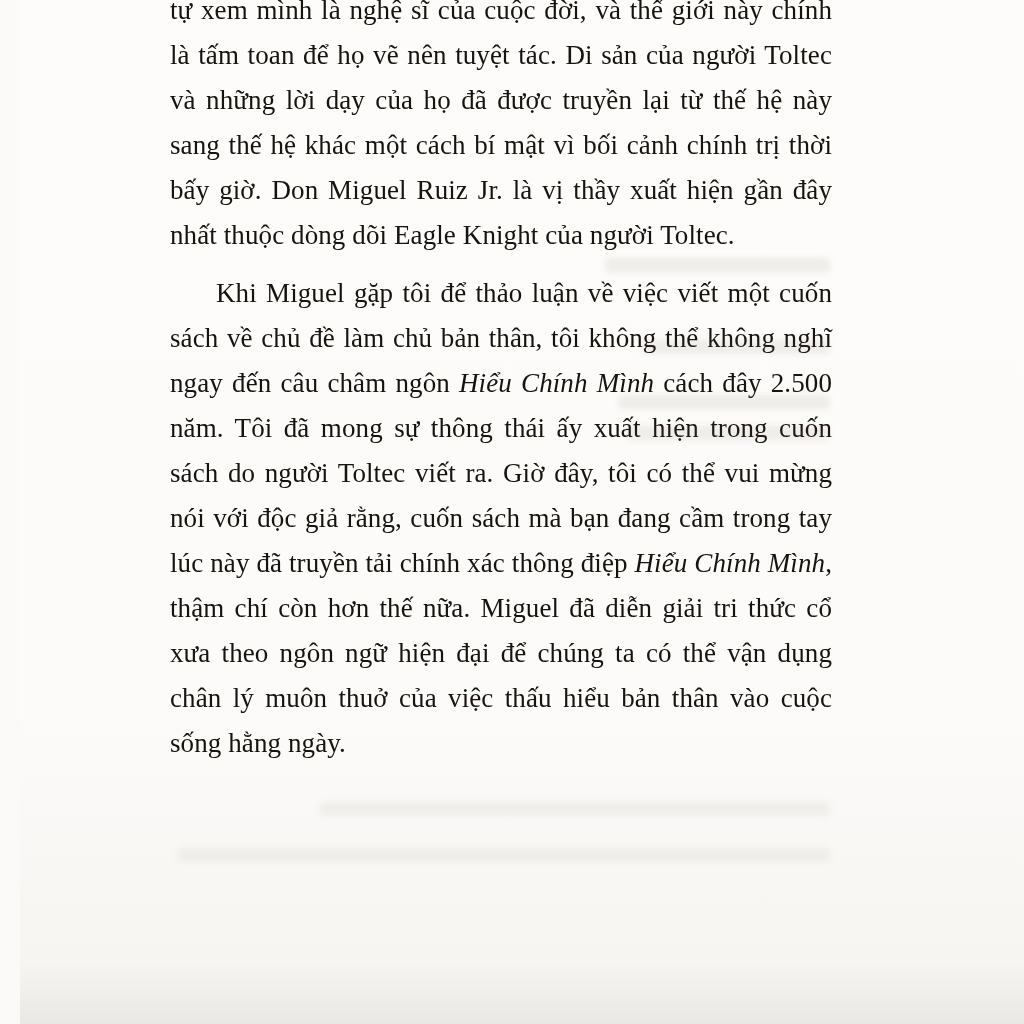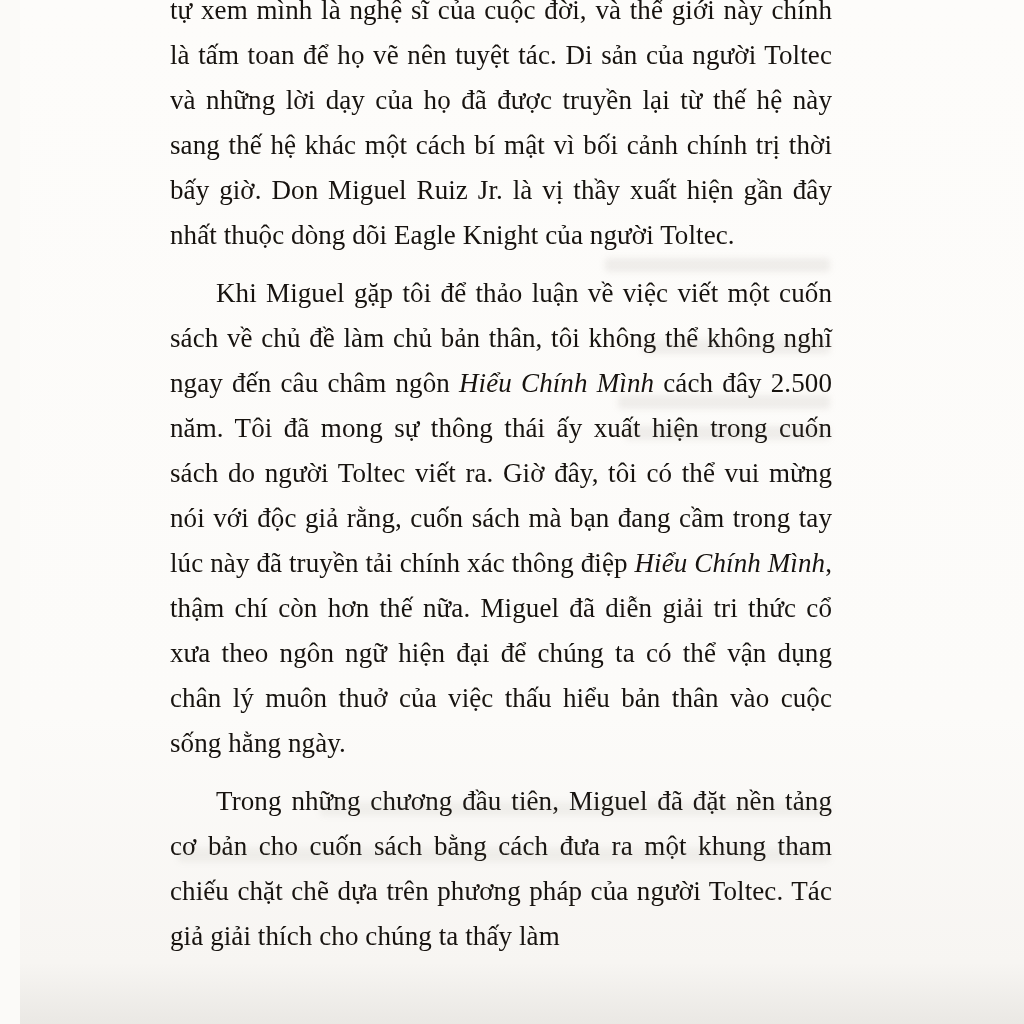--- a/index.html
+++ b/index.html
@@ -61,21 +61,20 @@
 <body>
 
 <div class="page">
 
   <div class="text-block">
 
     <p><span>tự xem mình là nghệ sĩ của cuộc đời, và thế giới này chính là tấm toan để họ vẽ nên tuyệt tác. Di sản của người Toltec và những lời dạy của họ đã được truyền lại từ thế hệ này sang thế hệ khác một cách bí mật vì bối cảnh chính trị thời bấy giờ. Don Miguel Ruiz Jr. là vị thầy xuất hiện gần đây nhất thuộc dòng dõi Eagle Knight của người Toltec.</span></p>
 
     <p class="indent"><span>Khi Miguel gặp tôi để thảo luận về việc viết một cuốn sách về chủ đề làm chủ bản thân, tôi không thể không nghĩ ngay đến câu châm ngôn </span><em>Hiểu Chính Mình</em><span> cách đây 2.500 năm. Tôi đã mong sự thông thái ấy xuất hiện trong cuốn sách do người Toltec viết ra. Giờ đây, tôi có thể vui mừng nói với độc giả rằng, cuốn sách mà bạn đang cầm trong tay lúc này đã truyền tải chính xác thông điệp </span><em>Hiểu Chính Mình</em><span>, thậm chí còn hơn thế nữa. Miguel đã diễn giải tri thức cổ xưa theo ngôn ngữ hiện đại để chúng ta có thể vận dụng chân lý muôn thuở của việc thấu hiểu bản thân vào cuộc sống hằng ngày.</span></p>
 
-    <p class="indent"><span>Trong những chương đầu tiên, Miguel đã đặt nền tảng cơ bản cho cuốn sách bằng cách đưa ra một khung tham chiếu chặt chẽ dựa trên phương pháp của người Toltec. Tác giả giải thích cho chúng ta thấy làm</span></p>
 
   </div>
 
   <div class="bleed bleed-1"></div>
   <div class="bleed bleed-2"></div>
   <div class="bleed bleed-3"></div>
   <div class="bleed bleed-4"></div>
   <div class="bleed bleed-5"></div>
   <div class="bleed bleed-6"></div>
 

